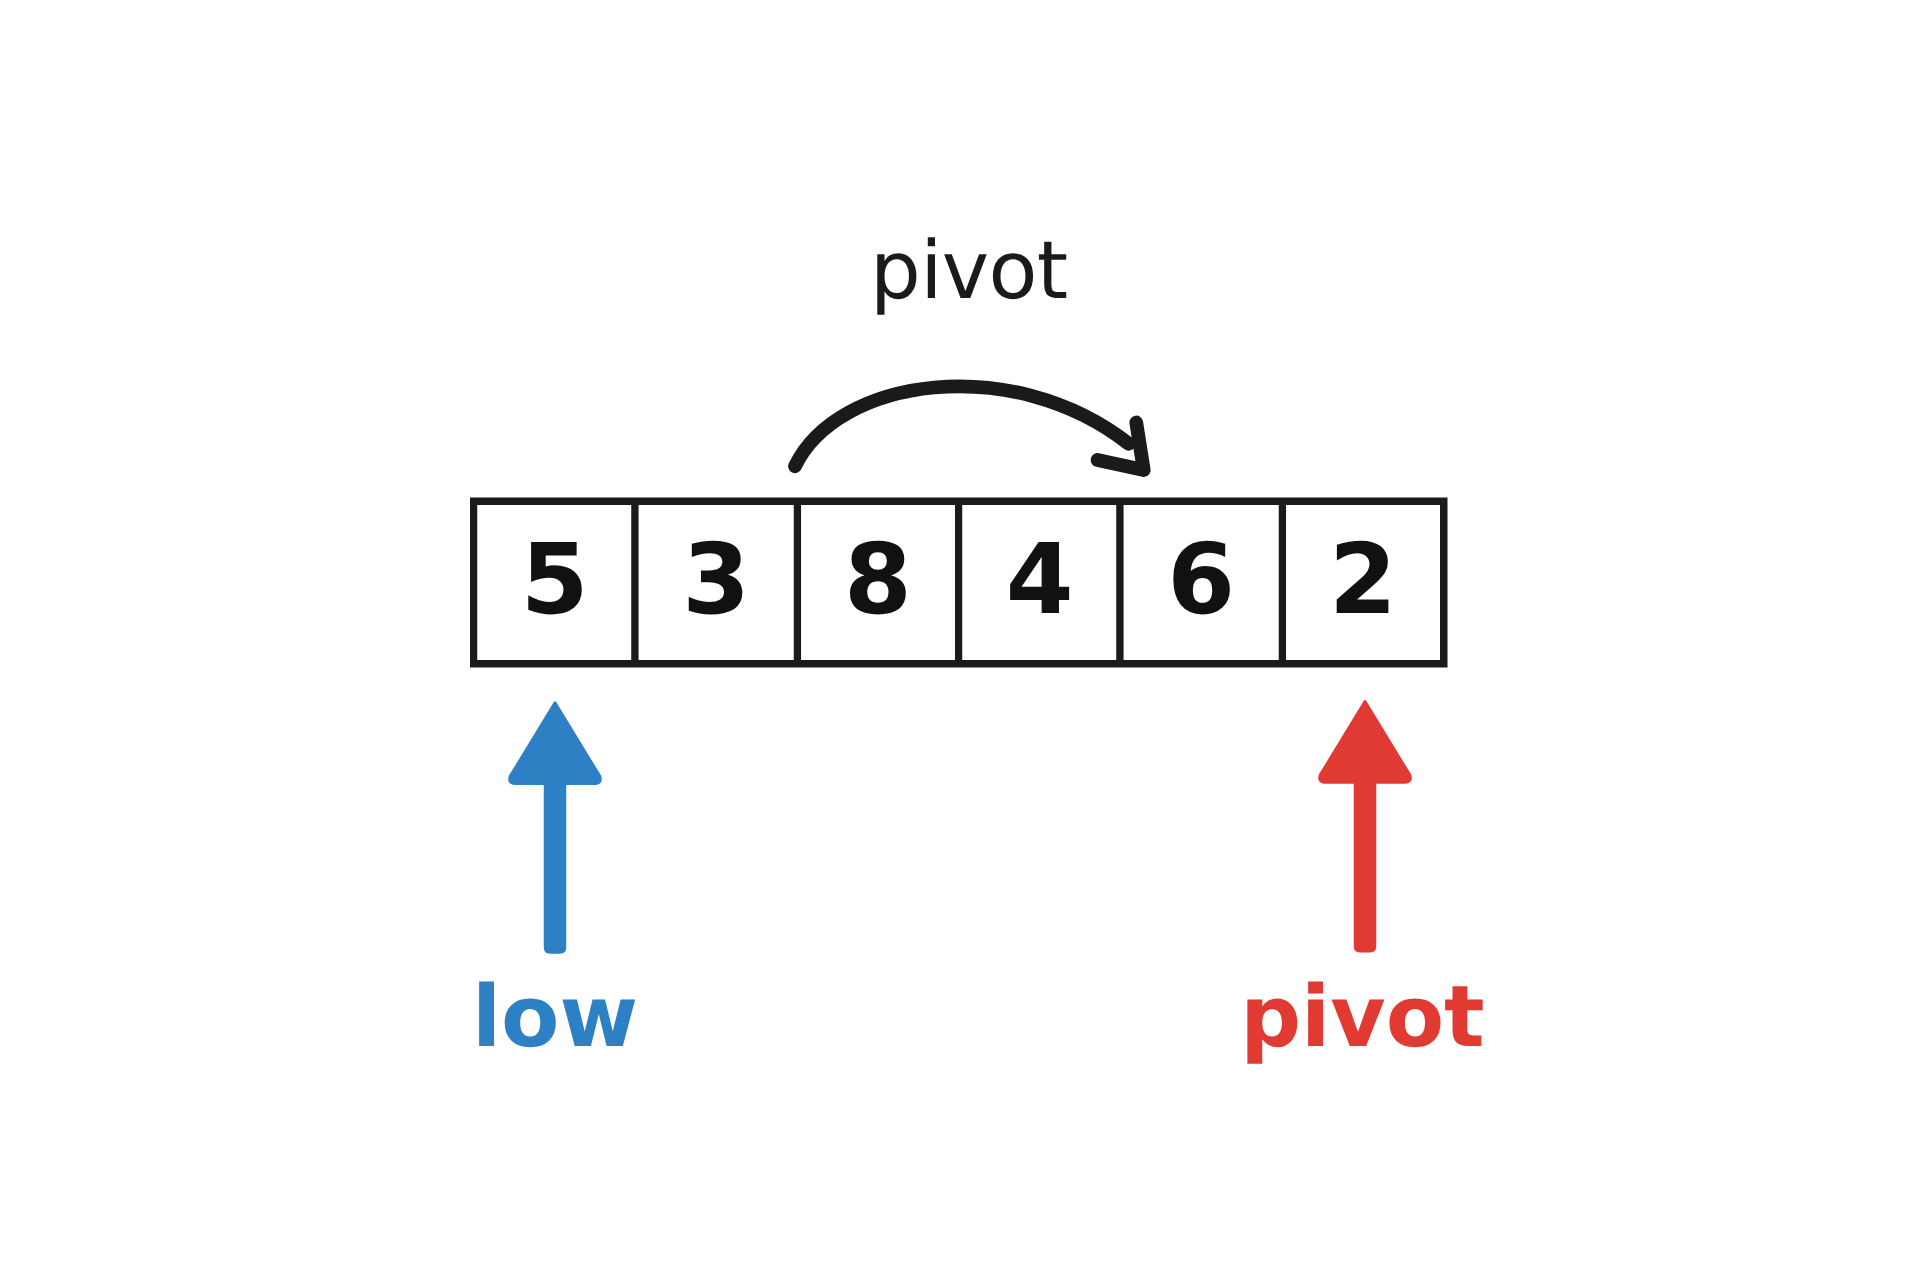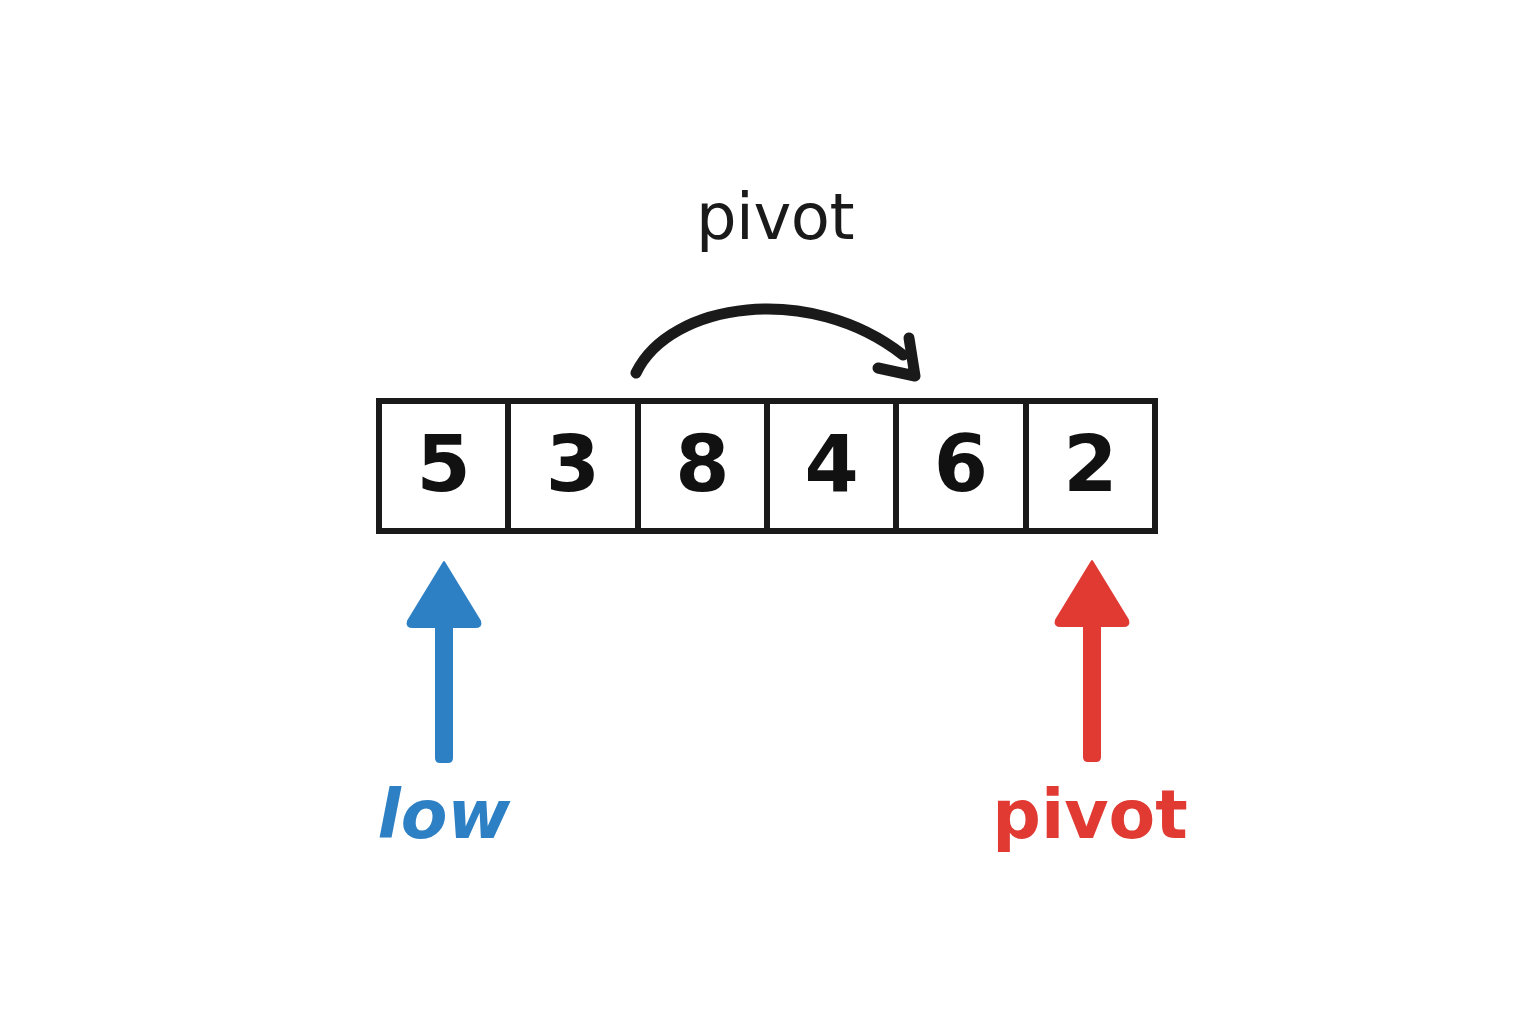--- a/index.html
+++ b/index.html
@@ -92,21 +92,21 @@
   .pointer-label {
     position: absolute;
     width: 320px;
     text-align: center;
     font-family: "DejaVu Sans", "Liberation Sans", sans-serif;
     font-size: 68px;
     font-weight: 700;
     line-height: 1;
     white-space: nowrap;
   }
-  .pointer-label.low  { left: 284px;  top: 781px; font-style: italic; }
+  .pointer-label.low  { left: 284px;  top: 781px; }
   .pointer-label.high { left: 930px;  top: 781px; }
 </style>
 </head>
 <body>
 
 <div id="stage">
 
   <div class="pivot-label">pivot</div>
 
   <svg class="pivot-arrow" viewBox="0 0 340 135">

